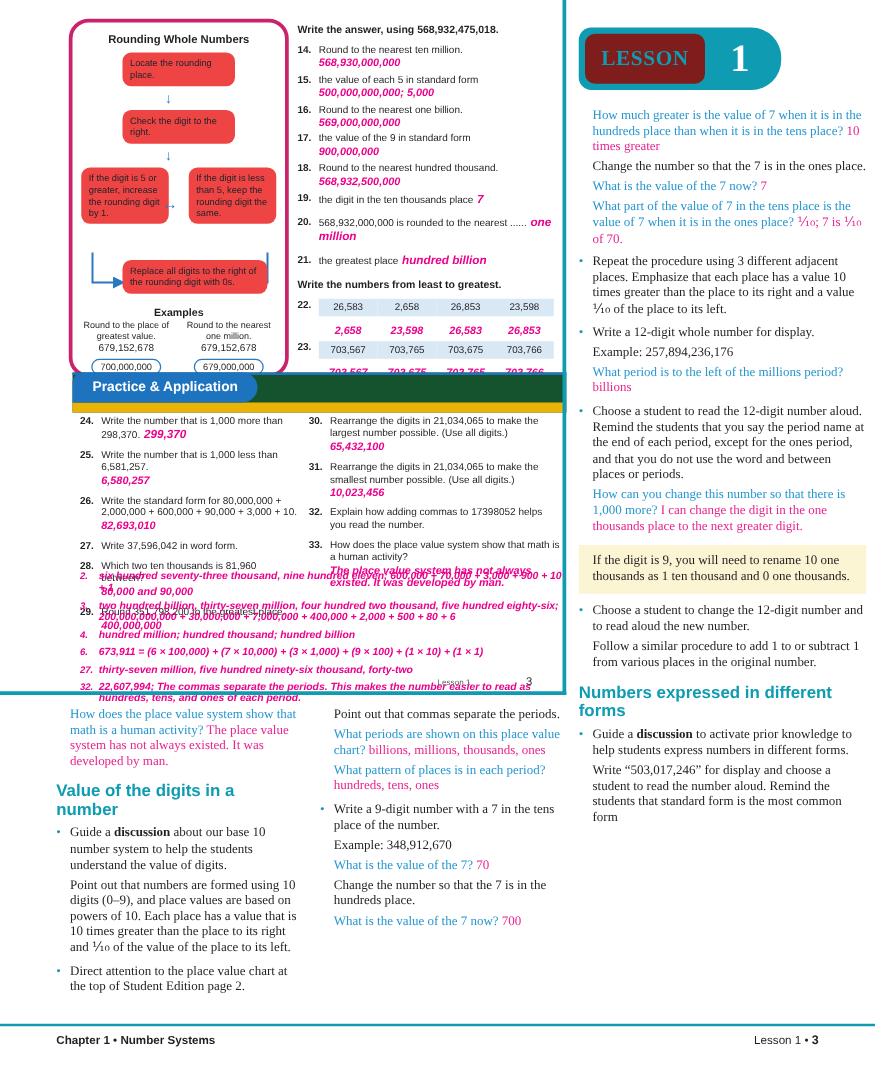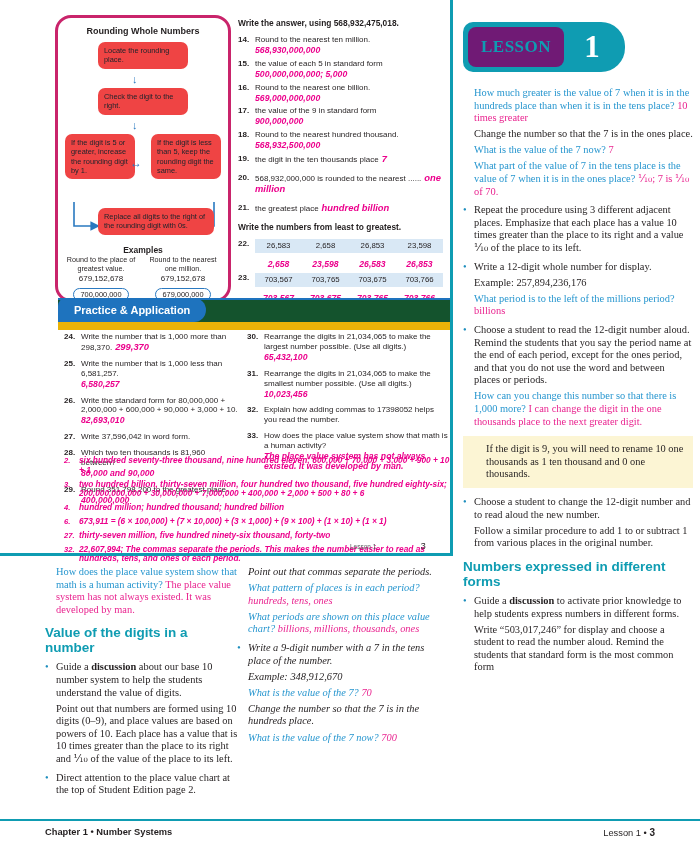--- a/index.html
+++ b/index.html
@@ -60,35 +60,35 @@
 
   
   #vdiv{left:450px;top:0;width:3px;height:556px;background:#0f9cb2;}
   #hdiv{left:0;top:553px;width:453px;height:3px;background:#0f9cb2;}
   #footline{left:0;top:819px;width:700px;height:2px;background:#0f9cb2;}
 
   
   .tcol{font-family:"Liberation Serif","DejaVu Serif",serif;font-size:10.4px;line-height:12.6px;}
   #lesson-col{left:463px;top:22px;width:230px;}
   #bot-left{left:45px;top:566px;width:194px;}
-  #bot-mid{left:237px;top:566px;width:201px;font-style:italic;}
+  #bot-mid{left:256px;top:566px;width:201px;}
   .q{color:#2796cf;} .a{color:#e9238f;}
   .para,.qa{padding-left:11px;margin-bottom:3.5px;}
   .bullet{display:flex;margin:6px 0 3.5px;}
   .bullet .dot{width:11px;flex:none;color:#1f8fbe;}
   .bullet .bbody{flex:1;}
-  .note{background:#fcf5d4;padding:7px 9px 7px 23px;margin:8px 0;}
+  .note{background:#fcf5d4;padding:7px 9px 7px 11px;margin:8px 0;}
   .h-teal{font-family:"Liberation Sans","DejaVu Sans",sans-serif;font-weight:bold;color:#0f9cb2;
           font-size:13.5px;line-height:15px;margin:9px 0 5px;}
   .bold{font-weight:bold;}
 
   
   #badge{width:162px;height:50px;background:#0f9cb2;border-radius:10px 24px 24px 10px;
          display:flex;padding:5px;box-sizing:border-box;margin-bottom:15px;}
-  #badge .wbox{background:#701a75;border-radius:8px;flex:0 0 96px;display:flex;align-items:center;justify-content:center;
+  #badge .wbox{background:#7f1d1d;border-radius:8px;flex:0 0 96px;display:flex;align-items:center;justify-content:center;
                color:#0f9cb2;font-weight:bold;font-size:17px;letter-spacing:.5px;}
   #badge .bnum{flex:1;color:#fff;font-weight:bold;font-size:31px;display:flex;align-items:center;justify-content:center;}
 
   
   #footer{left:45px;top:827px;width:610px;display:flex;justify-content:space-between;font-size:9.3px;}
   #footer .l{font-weight:bold;}
   #footer .r b{font-size:10px;}
 </style>
 </head>
 <body>
@@ -324,22 +324,22 @@
       <div class="bbody"><span>Guide a </span><span class="bold">discussion</span><span> about our base 10 number system to help the students understand the value of digits.</span></div>
     </div>
     <div class="para">Point out that numbers are formed using 10 digits (0–9), and place values are based on powers of 10. Each place has a value that is 10 times greater than the place to its right and ⅒ of the value of the place to its left.</div>
     <div class="bullet">
       <span class="dot">•</span>
       <div class="bbody">Direct attention to the place value chart at the top of Student Edition page 2.</div>
     </div>
   </div>
 <div id="bot-mid" class="abs tcol">
     <div class="para">Point out that commas separate the periods.</div>
+    <div class="qa"><span class="q">What periods are shown on this place value chart?</span> <span class="a">billions, millions, thousands, ones</span></div>
     <div class="qa"><span class="q">What pattern of places is in each period?</span> <span class="a">hundreds, tens, ones</span></div>
-    <div class="qa"><span class="q">What periods are shown on this place value chart?</span> <span class="a">billions, millions, thousands, ones</span></div>
     <div class="bullet">
       <span class="dot">•</span>
       <div class="bbody">Write a 9-digit number with a 7 in the tens place of the number.</div>
     </div>
     <div class="para">Example: 348,912,670</div>
     <div class="qa"><span class="q">What is the value of the 7?</span> <span class="a">70</span></div>
     <div class="para">Change the number so that the 7 is in the hundreds place.</div>
     <div class="qa"><span class="q">What is the value of the 7 now?</span> <span class="a">700</span></div>
   </div>
 

